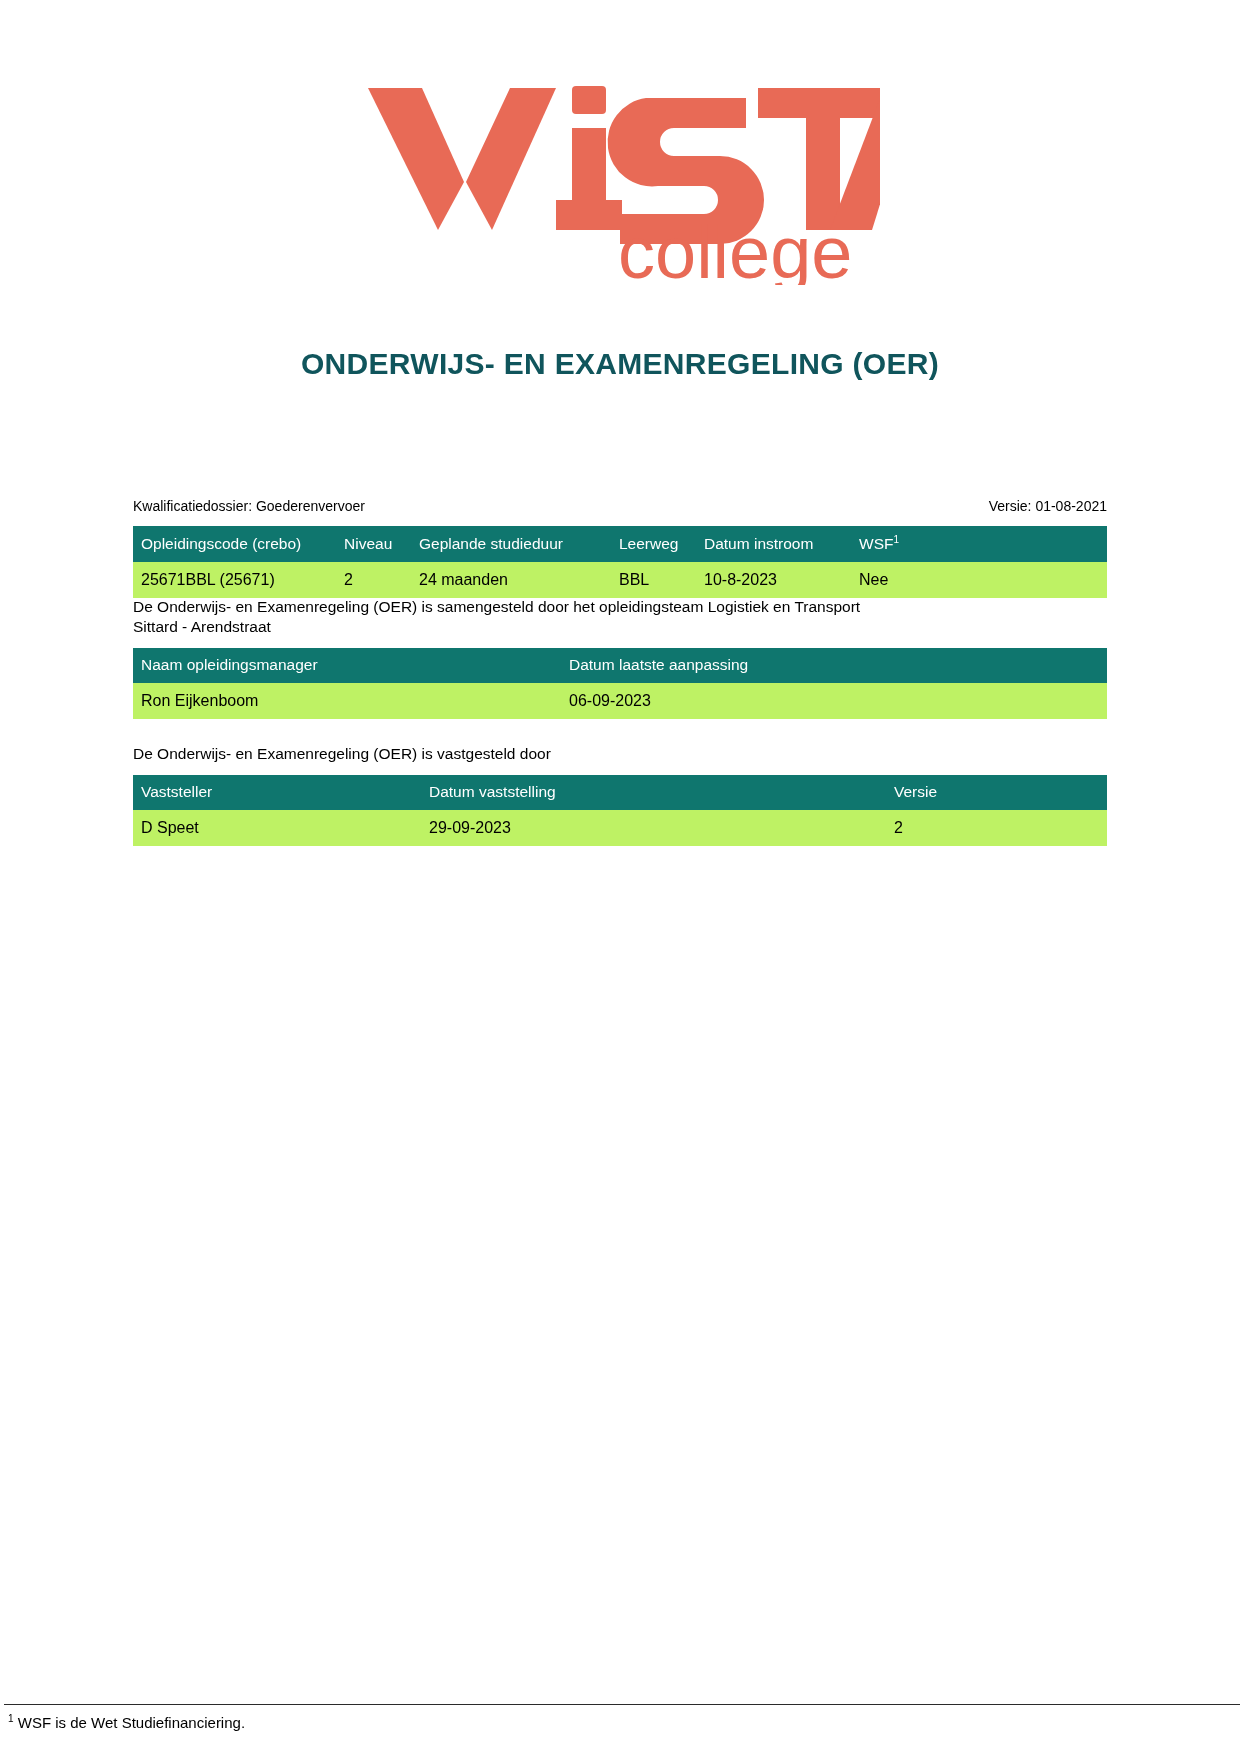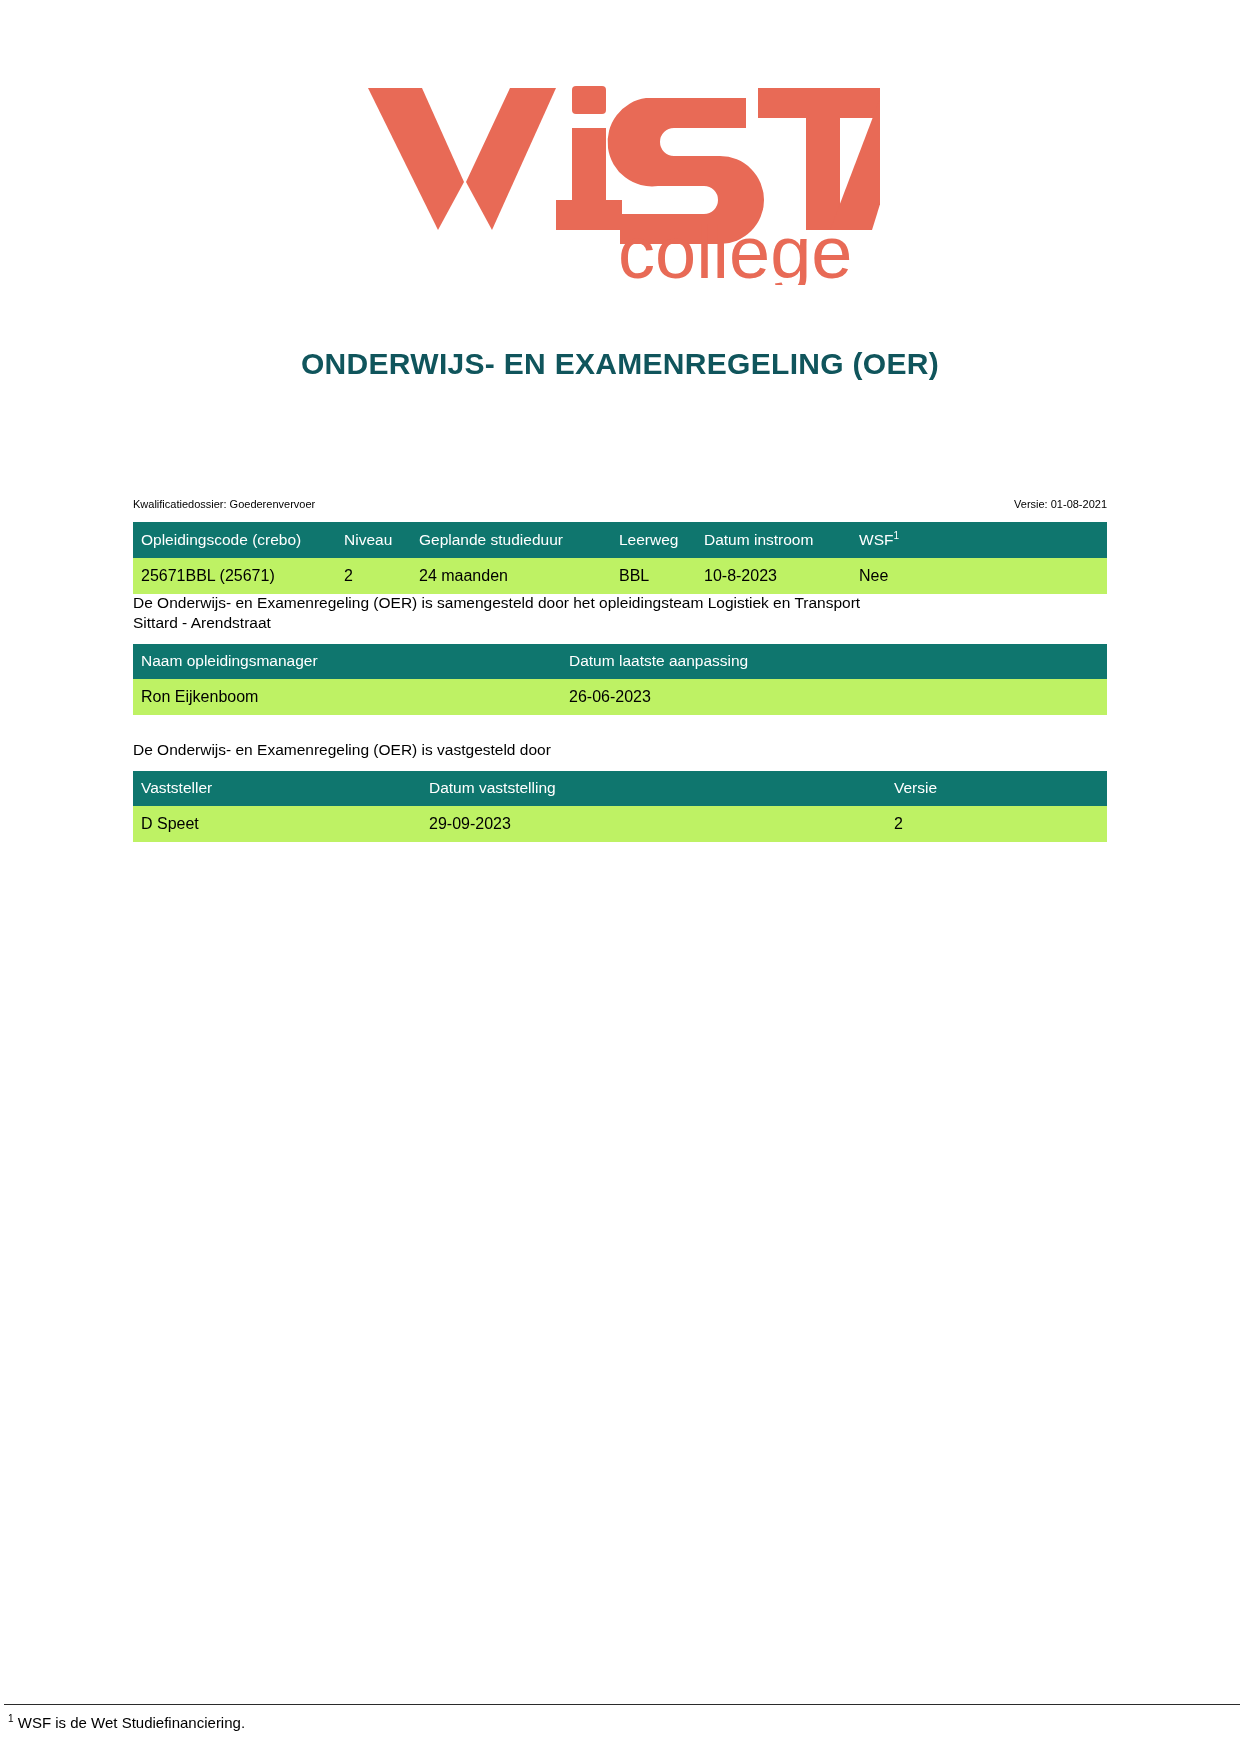--- a/index.html
+++ b/index.html
@@ -60,21 +60,21 @@
   .head-left-title, .head-right-title {
     font-size: 23px;
     font-weight: bold;
     color: #000;
   }
   .sub-row {
     display: flex;
     justify-content: space-between;
     align-items: baseline;
     margin-top: 9px;
-    font-size: 11px;
+    font-size: 14px;
   }
 
   table.data {
     width: 100%;
     border-collapse: collapse;
     margin-top: 12px;
     font-size: 15.5px;
   }
   table.data th {
     background: #0f766e;
@@ -206,21 +206,21 @@
     <table class="data">
       <thead>
         <tr>
           <th style="width:430px">Naam opleidingsmanager</th>
           <th>Datum laatste aanpassing</th>
         </tr>
       </thead>
       <tbody>
         <tr>
           <td>Ron Eijkenboom</td>
-          <td>26-06-2023</td>
+          <td>06-09-2023</td>
         </tr>
       </tbody>
     </table>
 
     <div class="para-tight">De Onderwijs- en Examenregeling (OER) is vastgesteld door</div>
 
     <table class="data">
       <thead>
         <tr>
           <th style="width:290px">Vaststeller</th>

